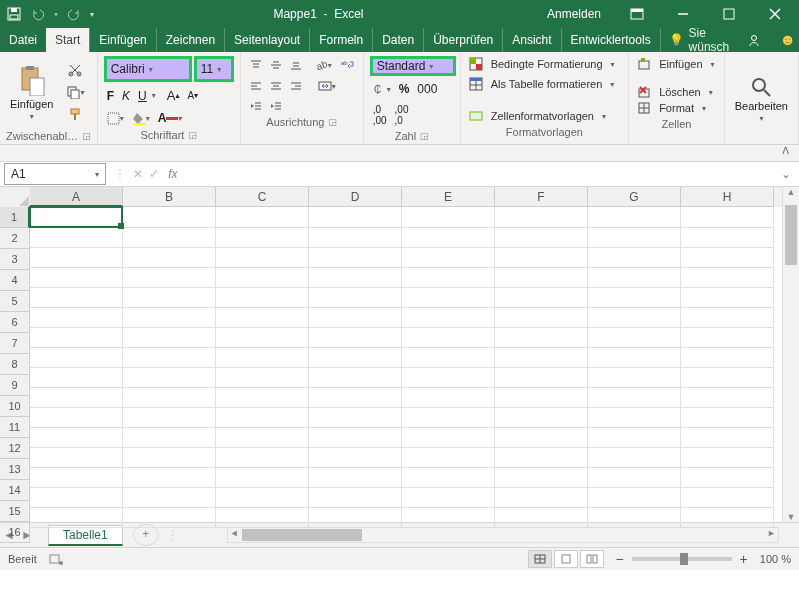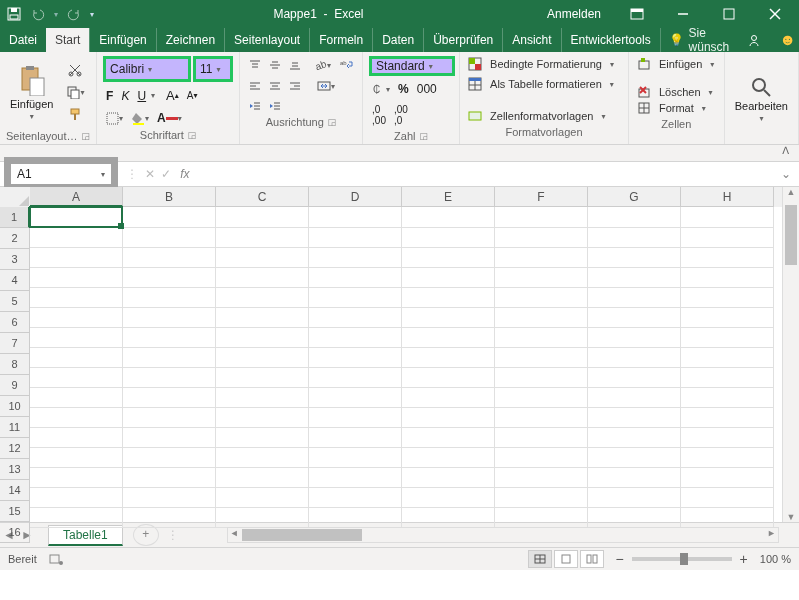--- a/index.html
+++ b/index.html
@@ -19,21 +19,21 @@
 .group{border-right:1px solid #e1e1e1;padding:4px 6px 2px;display:flex;flex-direction:column;position:relative}
 .group-label{font-size:11px;color:#666;text-align:center;padding-top:2px;display:flex;align-items:center;justify-content:center;gap:4px}
 .launcher{font-size:9px;color:#888}
 .big-btn{display:flex;flex-direction:column;align-items:center;justify-content:flex-end;padding:2px 4px;gap:2px;font-size:11px}
 .row{display:flex;align-items:center;gap:2px}
 .btn{padding:2px 3px;border-radius:2px;display:inline-flex;align-items:center;justify-content:center}
 .combo{border:3px solid #22c55e;background:#c4b5fd;height:20px;display:flex;align-items:center;padding:0 4px;font-size:12px;gap:4px}
 .dd{font-size:8px;color:#666}
 .collapse{background:#f3f2f1;height:16px;border-bottom:1px solid #d4d4d4;text-align:right;padding-right:10px;font-size:10px;color:#666}
 .fbar{height:24px;border-bottom:1px solid #d4d4d4;display:flex;align-items:center;background:#fff}
-.namebox{border:7px solid #a3a3a3;width:88px;height:20px;margin:0 4px;display:flex;align-items:center;padding:0 6px;justify-content:space-between}
+.namebox{border:1px solid #a3a3a3;width:88px;height:20px;margin:0 4px;display:flex;align-items:center;padding:0 6px;justify-content:space-between}
 .fx{color:#888;font-style:italic;padding:0 6px}
 .fxin{flex:1;height:20px;border:none;outline:none;padding:0 4px}
 .fxexp{padding:0 8px;color:#888}
 .grid-wrap{position:relative;height:335px;display:flex}
 .corner{width:30px;height:20px;background:#f0f0f0;border-right:1px solid #ccc;border-bottom:1px solid #ccc;position:absolute;left:0;top:0;display:flex;align-items:flex-end;justify-content:flex-end}
 .corner::after{content:"";border-right:10px solid #ccc;border-top:10px solid transparent;margin:1px}
 .colhdrs{position:absolute;left:30px;top:0;right:16px;height:20px;display:flex;background:#f0f0f0}
 .ch{width:92px;border-right:1px solid #ccc;border-bottom:1px solid #ccc;text-align:center;line-height:20px;color:#555}
 .ch.sel{background:#e2e2e2;border-bottom:2px solid #217346}
 .rowhdrs{position:absolute;left:0;top:20px;width:30px;bottom:0;background:#f0f0f0}
@@ -171,21 +171,21 @@
           </span>
         <span class="btn">
             <svg width="14" height="14">
               <rect x="3" y="2" width="8" height="5" fill="#f4c56b" stroke="#a67c3b"></rect>
               <rect x="6" y="7" width="2" height="6" fill="#a67c3b"></rect>
             </svg>
           </span>
       </div>
     </div>
     <div class="group-label">
-        <span>Seitenlayout…</span>
+        <span>Zwischenabl…</span>
         <span class="launcher">◲</span>
       </div>
   </div>
 
   <div class="group" style="width:130px">
     <div class="row">
       <div class="combo" style="width:74px">
           <span>Calibri</span>
           <span class="dd">▾</span>
         </div>

